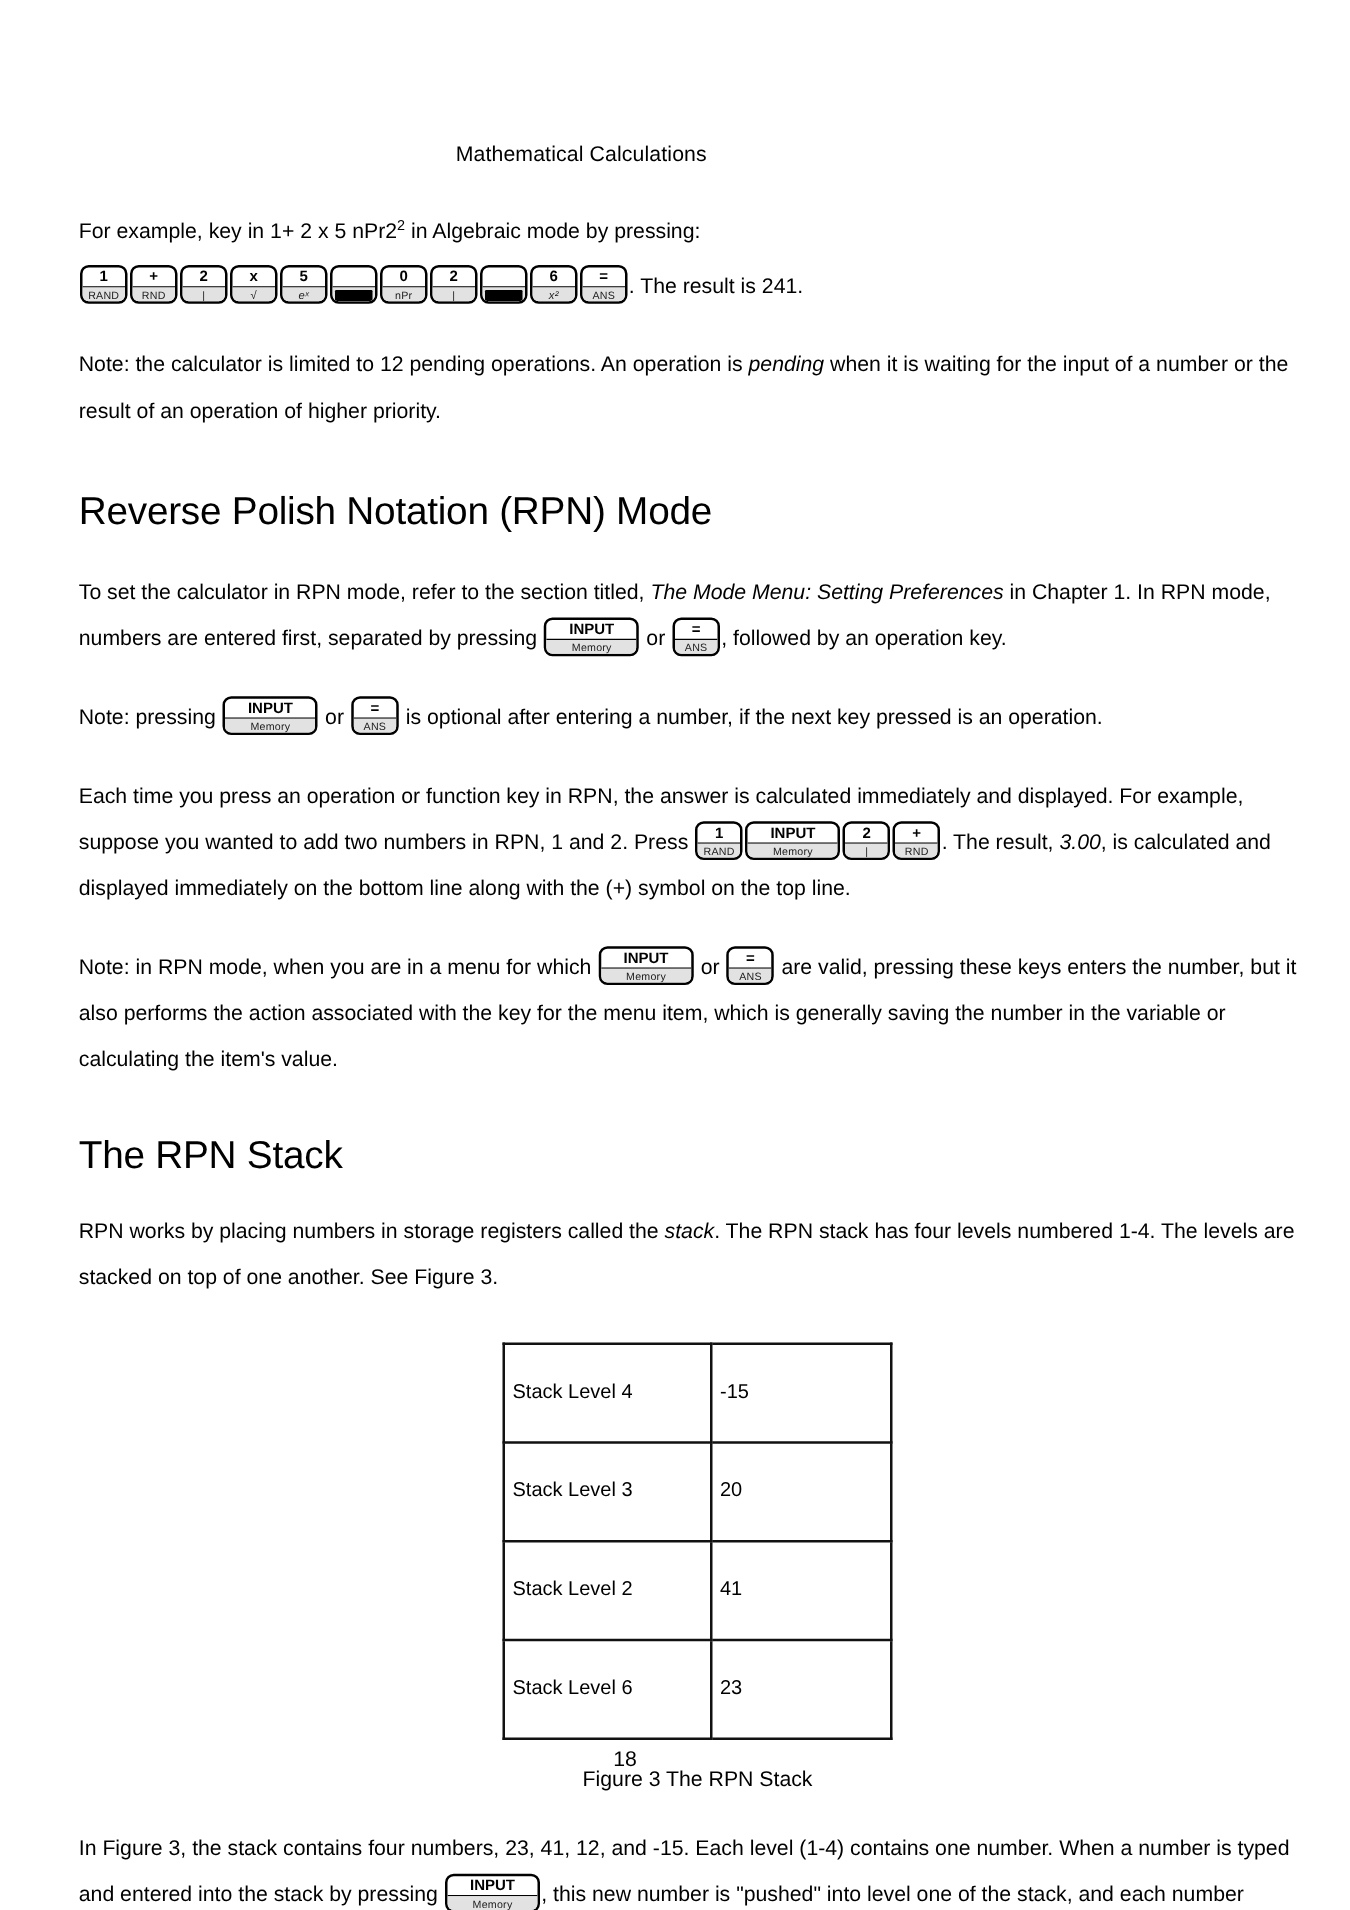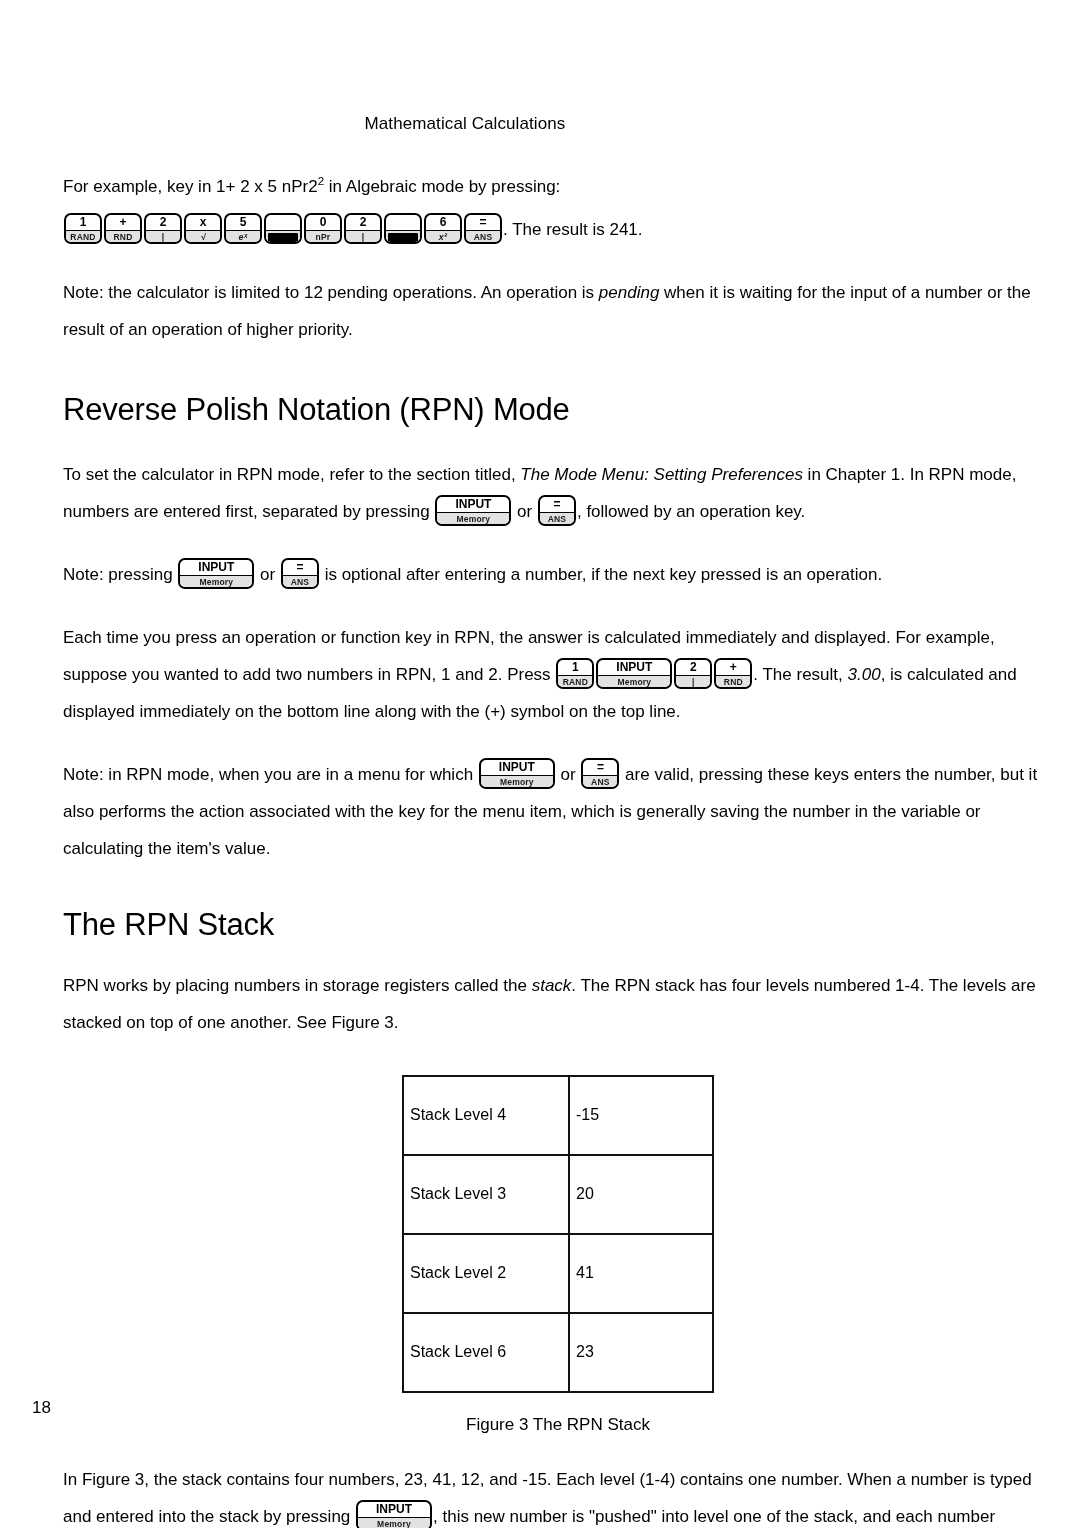--- a/index.html
+++ b/index.html
@@ -81,21 +81,21 @@
     font-weight: bold;
     border-bottom: 1.6px solid #000;
     padding: 0 4px;
     white-space: nowrap;
   }
   .key .k-bot {
     display: block;
     height: 13.5px;
     line-height: 13.5px;
     font-size: 8.5px;
-    font-weight: bold;
+    font-weight: normal;
     background: #e2e2e2;
     color: #1a1a1a;
     padding: 0 4px;
     white-space: nowrap;
     letter-spacing: 0.2px;
   }
   .key.wide { min-width: 76px; }
   .key .k-bot.ital { font-style: italic; font-size: 9px; }
   .key .k-bar {
     display: block;
@@ -137,22 +137,22 @@
   .fig-caption {
     margin-top: 22px;
     font-size: 17px;
     text-align: center;
   }
   .page-number {
     position: absolute;
     top: 1398px;
     left: 0;
     width: 1000px;
-    font-size: 17px;
-    padding-left: 32px;
+    text-align: center;
+    font-size: 17px;
   }
 </style>
 </head>
 <body>
 
 <div class="page">
 
   <div class="running-head">Mathematical Calculations</div>
 
   <div class="content">

